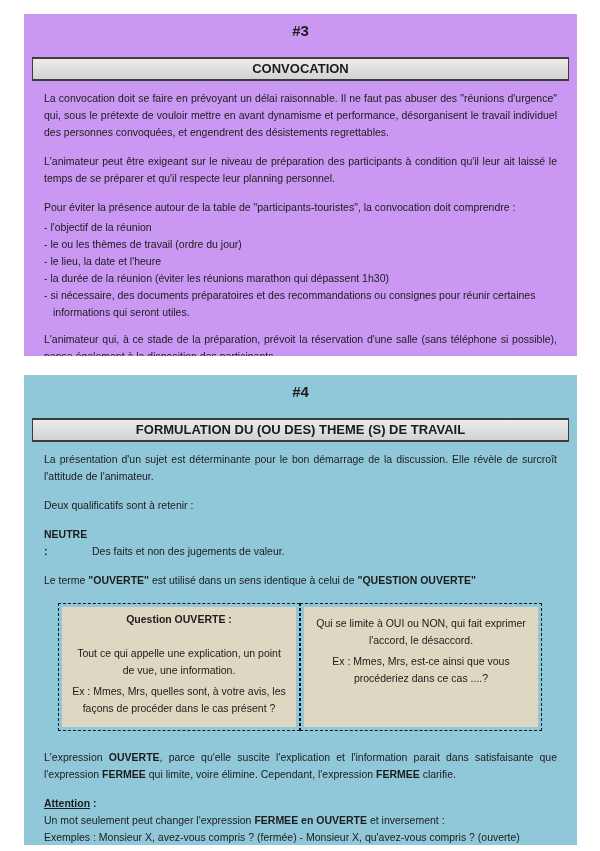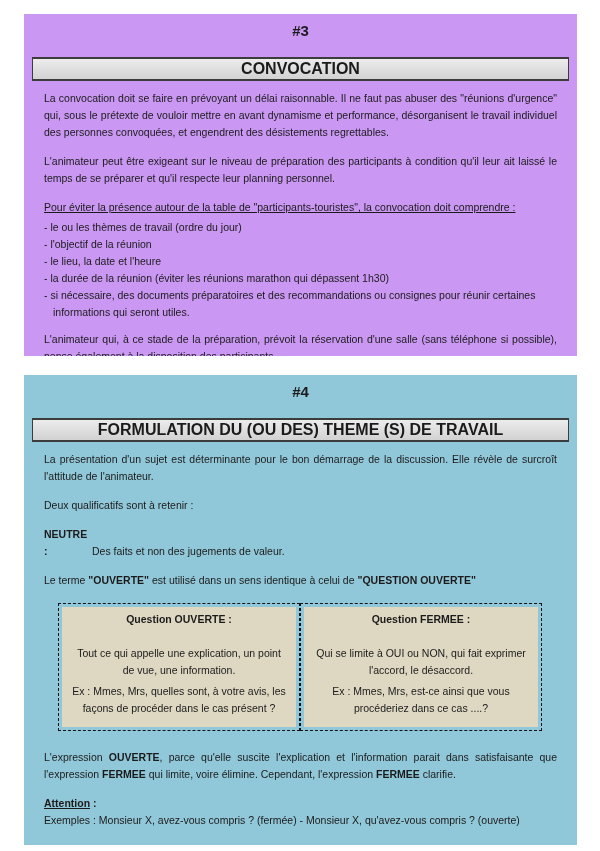--- a/index.html
+++ b/index.html
@@ -32,27 +32,27 @@
     text-align: center; font-weight: 700; font-size: 15px; line-height: 20px;
     margin-bottom: 16px;
   }
   .section-bar {
     margin: 0 8px;
     background: linear-gradient(180deg, #ececec, #d2d2d2);
     border-top: 2px solid var(--bar-border);
     border-bottom: 2px solid var(--bar-border);
     border-left: 1px solid var(--bar-border);
     border-right: 1px solid var(--bar-border);
-    text-align: center; font-weight: 700; font-size: 16px;
+    text-align: center; font-weight: 700; font-size: 13px;
     padding: 1px 0 2px;
   }
   .content { padding: 9px 20px 0; }
   .content p { margin: 0 0 12px; }
   .just { text-align: justify; }
-  .nogap { margin-bottom: 3px !important; text-decoration: underline; }
+  .nogap { margin-bottom: 3px !important; }
   .bullets { margin-bottom: 10px; }
   .bullet { padding-left: 9px; text-indent: -9px; }
   .defs { margin-bottom: 12px; }
   .def-label { display: inline-block; width: 48px; font-weight: 700; text-indent: 0; }
   .boxes {
     display: flex; 
     margin: 14px 15px 18px 14px;
     align-items: stretch;
   }
   .qbox {
@@ -78,22 +78,22 @@
   <section class="card card3">
     <div class="card-number">#3</div>
     <div class="section-bar">
       <span>CONVOCATION</span>
     </div>
     <div class="content">
       <p class="just">La convocation doit se faire en prévoyant un délai raisonnable. Il ne faut pas abuser des "réunions d'urgence" qui, sous le prétexte de vouloir mettre en avant dynamisme et performance, désorganisent le travail individuel des personnes convoquées, et engendrent des désistements regrettables.</p>
       <p class="just">L'animateur peut être exigeant sur le niveau de préparation des participants à condition qu'il leur ait laissé le temps de se préparer et qu'il respecte leur planning personnel.</p>
       <p class="just nogap">Pour éviter la présence autour de la table de "participants-touristes", la convocation doit comprendre :</p>
       <div class="bullets">
+        <div class="bullet">- l'objectif de la réunion</div>
         <div class="bullet">- le ou les thèmes de travail (ordre du jour)</div>
-        <div class="bullet">- l'objectif de la réunion</div>
         <div class="bullet">- le lieu, la date et l'heure</div>
         <div class="bullet">- la durée de la réunion (éviter les réunions marathon qui dépassent 1h30)</div>
         <div class="bullet">- si nécessaire, des documents préparatoires et des recommandations ou consignes pour réunir certaines informations qui seront utiles.</div>
       </div>
       <p class="just">L'animateur qui, à ce stade de la préparation, prévoit la réservation d'une salle (sans téléphone si possible), pense également à la disposition des participants.</p>
     </div>
   </section>
 
   <section class="card card4">
     <div class="card-number">#4</div>
@@ -113,29 +113,29 @@
       <div class="boxes">
         <div class="qbox">
           <div class="qbox-inner">
             <div class="qbox-title">Question OUVERTE :</div>
             <p>Tout ce qui appelle une explication, un point de vue, une information.</p>
             <p>Ex : Mmes, Mrs, quelles sont, à votre avis, les façons de procéder dans le cas présent ?</p>
           </div>
         </div>
         <div class="qbox">
           <div class="qbox-inner">
-            <div class="qbox-title">Question FERMEE :</div>
             <p>Qui se limite à OUI ou NON, qui fait exprimer l'accord, le désaccord.</p>
             <p>Ex : Mmes, Mrs, est-ce ainsi que vous procéderiez dans ce cas ....?</p>
           </div>
         </div>
       </div>
 
       <p class="just"><span>L'expression </span><span style="font-weight: 700;">OUVERTE</span><span>, parce qu'elle suscite l'explication et l'information parait dans satisfaisante que l'expression </span><span style="font-weight: 700;">FERMEE</span><span> qui limite, voire élimine. Cependant, l'expression </span><span style="font-weight: 700;">FERMEE</span><span> clarifie.</span></p>
 
       <div class="attention">
         <div><span style="font-weight: 700; text-decoration: underline;">Attention</span><span style="font-weight: 700;"> :</span></div>
+        <div><span>Un mot seulement peut changer l'expression </span><span style="font-weight: 700;">FERMEE en OUVERTE</span><span> et inversement :</span></div>
         <div>Exemples : Monsieur X, avez-vous compris ? (fermée) - Monsieur X, qu'avez-vous compris ? (ouverte)</div>
       </div>
     </div>
   </section>
 
 </div>
 
 </body></html>

